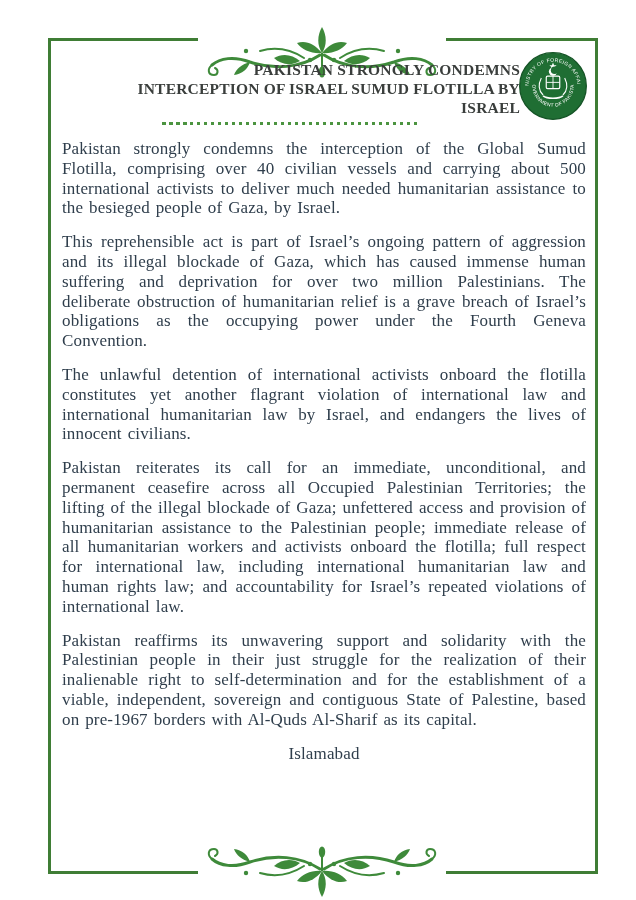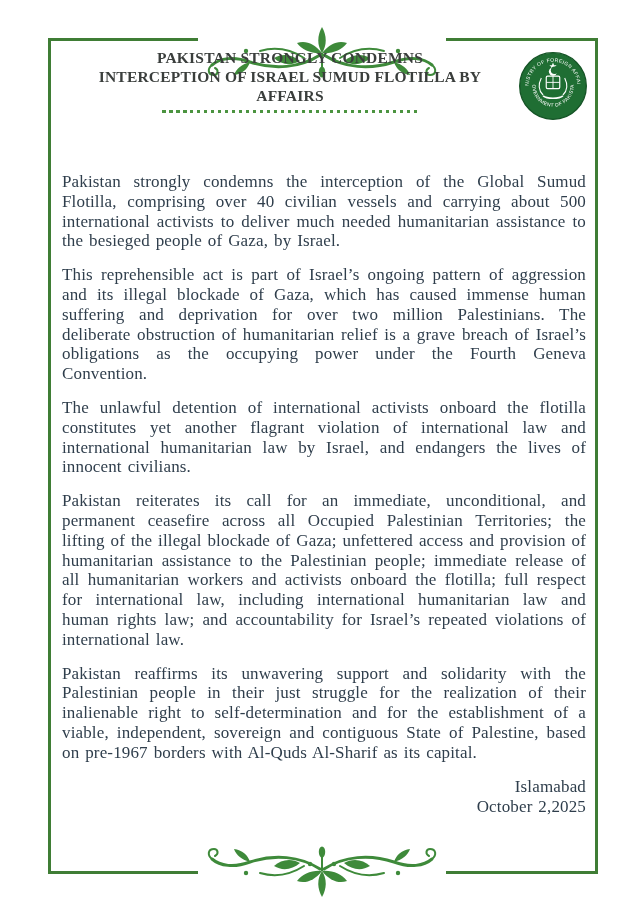--- a/index.html
+++ b/index.html
@@ -40,23 +40,23 @@
     left: 517px;
     top: 50px;
     width: 72px;
     height: 72px;
   }
   .seal svg { display: block; width: 72px; height: 72px; }
 
   .header {
     position: absolute;
     left: 60px;
-    top: 48px;
+    top: 60px;
     width: 460px;
-    text-align: center;
+    text-align: right;
   }
   .title {
     font-weight: bold;
     font-size: 15.5px;
     line-height: 19px;
     letter-spacing: 0.2px;
     color: #3a3e3c;
   }
   .dotted {
     width: 256px;
@@ -68,29 +68,28 @@
   .content {
     position: absolute;
     left: 62px;
     top: 139px;
     width: 524px;
     color: #2f3e4c;
     font-size: 17px;
     line-height: 19.8px;
     letter-spacing: 0.15px;
     word-spacing: 1.5px;
-    margin-top: 33px;
   }
   .content p {
     margin: 0 0 14px 0;
     text-align: justify;
   }
   .dateline {
     margin-top: 6px;
-    text-align: right;
+    text-align: center;
   }
   .dateline div { line-height: 20px; }
 </style>
 </head>
 <body>
 
 <div class="page">
 
   <div class="frame"></div>
 
@@ -166,30 +165,29 @@
         <path d="M53,31 C56.5,38 56,45 51,50" fill="none" stroke="#ffffff" stroke-width="1.2"></path>
         <path d="M29,51 C33,54.5 47,54.5 51,51" fill="none" stroke="#ffffff" stroke-width="1.8"></path>
       </g>
     </svg>
   </div>
 
   <header class="header">
     <div class="title">
       <div>PAKISTAN STRONGLY CONDEMNS</div>
       <div>INTERCEPTION OF ISRAEL SUMUD FLOTILLA BY</div>
-      <div>AFFAIRS</div>
+      <div>ISRAEL</div>
     </div>
     <div class="dotted"></div>
   </header>
 
   <main class="content">
     <p>Pakistan strongly condemns the interception of the Global Sumud Flotilla, comprising over 40 civilian vessels and carrying about 500 international activists to deliver much needed humanitarian assistance to the besieged people of Gaza, by Israel.</p>
     <p>This reprehensible act is part of Israel’s ongoing pattern of aggression and its illegal blockade of Gaza, which has caused immense human suffering and deprivation for over two million Palestinians. The deliberate obstruction of humanitarian relief is a grave breach of Israel’s obligations as the occupying power under the Fourth Geneva Convention.</p>
     <p>The unlawful detention of international activists onboard the flotilla constitutes yet another flagrant violation of international law and international humanitarian law by Israel, and endangers the lives of innocent civilians.</p>
     <p>Pakistan reiterates its call for an immediate, unconditional, and permanent ceasefire across all Occupied Palestinian Territories; the lifting of the illegal blockade of Gaza; unfettered access and provision of humanitarian assistance to the Palestinian people; immediate release of all humanitarian workers and activists onboard the flotilla; full respect for international law, including international humanitarian law and human rights law; and accountability for Israel’s repeated violations of international law.</p>
     <p>Pakistan reaffirms its unwavering support and solidarity with the Palestinian people in their just struggle for the realization of their inalienable right to self-determination and for the establishment of a viable, independent, sovereign and contiguous State of Palestine, based on pre-1967 borders with Al-Quds Al-Sharif as its capital.</p>
     <div class="dateline">
       <div>Islamabad</div>
-      <div>October 2,2025</div>
     </div>
   </main>
 
 </div>
 
 </body></html>

